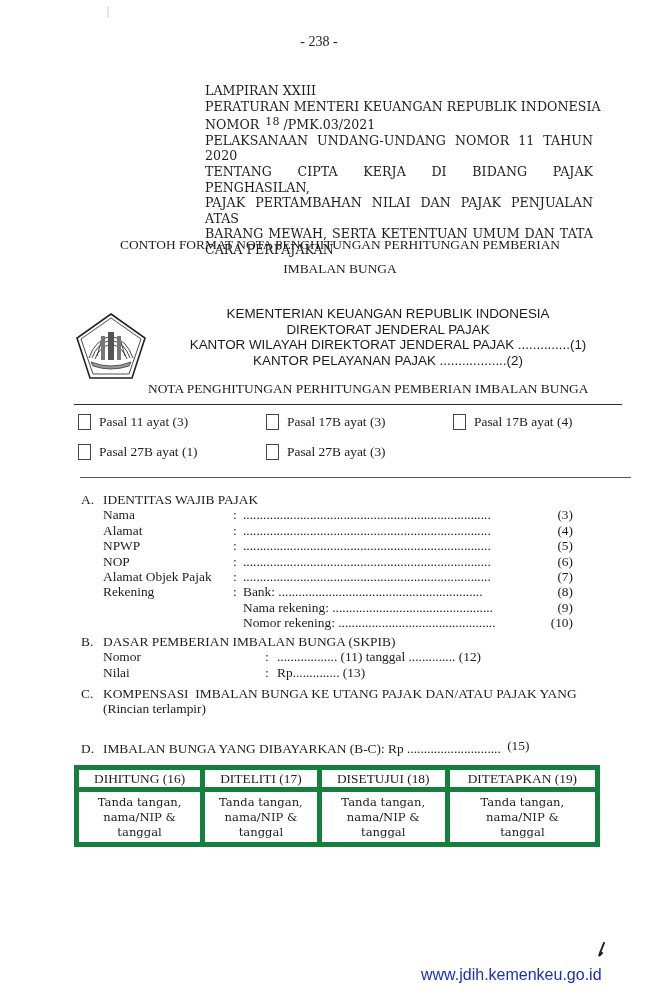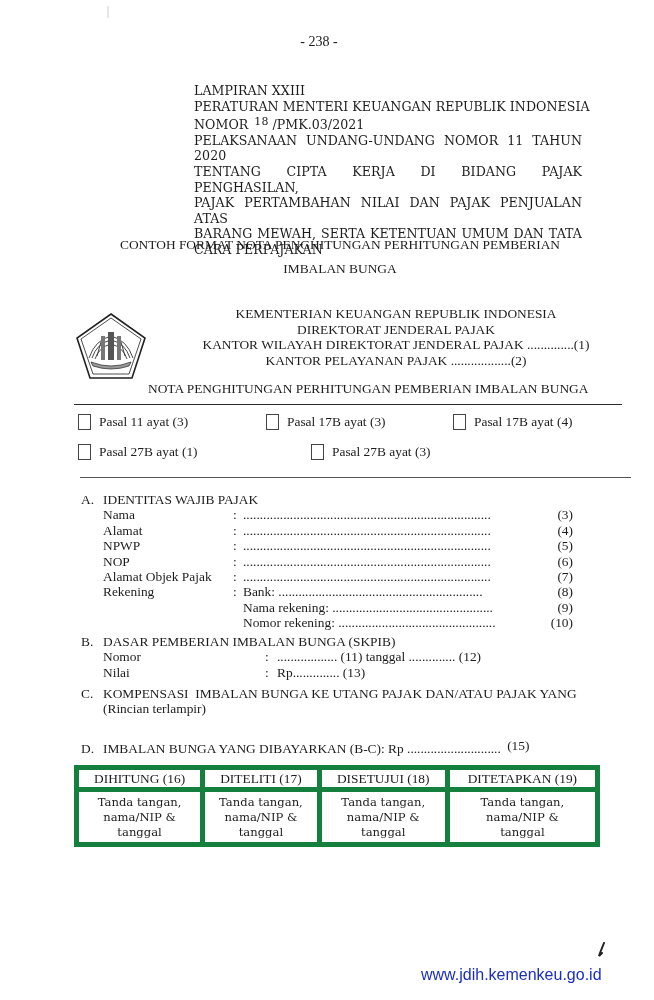--- a/index.html
+++ b/index.html
@@ -3,29 +3,29 @@
 <meta charset="utf-8">
 <style>
   html, body { margin: 0; padding: 0; background: #ffffff; }
   body {
     width: 654px; height: 1000px; position: relative; overflow: hidden;
     font-family: "DejaVu Serif", "Liberation Serif", serif;
     color: #1c1c1c;
   }
   .abs { position: absolute; }
   .page-num { top: 34px; left: 0; width: 638px; text-align: center; font-family: "Liberation Serif", serif; font-size: 14px; }
-  .lampiran { left: 194px; top: 83px; width: 388px; font-size: 12.6px; line-height: 15.6px; letter-spacing: 0.05px; }
+  .lampiran { left: 205px; top: 83px; width: 388px; font-size: 12.6px; line-height: 15.6px; letter-spacing: 0.05px; }
   .lampiran .line { white-space: nowrap; }
   .lampiran .justify { text-align: justify; text-align-last: justify; white-space: normal; }
   .lampiran sup.nomor { font-size: 11px; vertical-align: 4px; padding: 0 4px 0 2px; }
   .contoh-title { left: 60px; width: 560px; text-align: center; font-family: "Liberation Serif", serif; font-size: 13.4px; }
   .t1 { top: 237px; }
   .t2 { top: 261px; }
   .logo { left: 75px; top: 312px; width: 72px; height: 68px; }
-  .header-block { left: 156px; top: 306px; width: 480px; text-align: center; font-family: Liberation Serif, serif; font-size: 13.4px; line-height: 15.5px; }
+  .header-block { left: 148px; top: 306px; width: 480px; text-align: center; font-family: Liberation Sans, sans-serif; font-size: 13.4px; line-height: 15.5px; }
   .nota-title { left: 148px; top: 381px; width: 480px; font-family: "Liberation Serif", serif; font-size: 13.4px; white-space: nowrap; }
   .rule { height: 0; border-top: 1.6px solid #2a2a2a; }
   .rule1 { left: 74px; top: 404px; width: 548px; }
   .rule2 { left: 80px; top: 477px; width: 551px; border-top: 1px solid #555; }
   .cb-row { font-family: "Liberation Serif", serif; font-size: 13.4px; }
   .cb { display: flex; align-items: center; white-space: nowrap; }
   .cb .box { width: 11px; height: 14px; border: 1px solid #444; margin-right: 8px; }
   .sec { font-family: "Liberation Serif", serif; font-size: 13.4px; line-height: 15.4px; }
   .sec-label { display: inline-block; width: 22px; }
   .field-row { display: flex; white-space: nowrap; }
@@ -111,21 +111,21 @@
       <span class="box"></span>
       <span>Pasal 17B ayat (4)</span>
     </div>
 </div>
 <div class="abs cb-row" style="left:78px; top:444px;">
   <div class="cb">
       <span class="box"></span>
       <span>Pasal 27B ayat (1)</span>
     </div>
 </div>
-<div class="abs cb-row" style="left:266px; top:444px;margin-left:45px;">
+<div class="abs cb-row" style="left:266px; top:444px;">
   <div class="cb">
       <span class="box"></span>
       <span>Pasal 27B ayat (3)</span>
     </div>
 </div>
 
 <div class="abs rule rule2"></div>
 
 <div class="abs sec" style="left:81px; top:492px; width:500px;">
   <div><span class="sec-label">A.</span><span>IDENTITAS WAJIB PAJAK</span></div>

